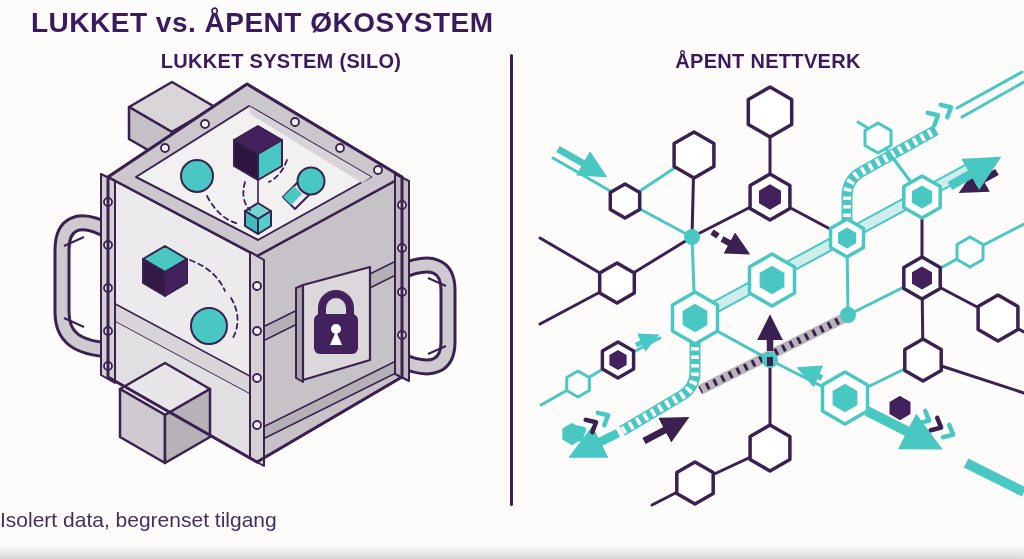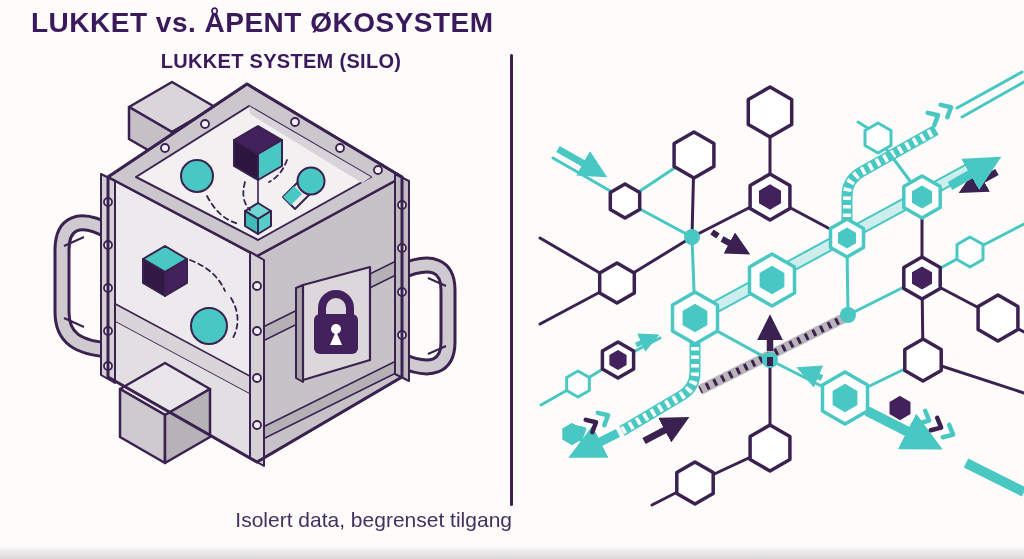--- a/index.html
+++ b/index.html
@@ -4,21 +4,21 @@
 <style>
   html,body{margin:0;padding:0;}
   body{font-family:"Liberation Sans",sans-serif;}
   .stage{position:relative;width:1024px;height:559px;background:var(--bg,#fdfcfb);overflow:hidden;}
   .title{position:absolute;left:0;top:7px;width:1024px;
          font-size:28px;font-weight:800;letter-spacing:.5px;color:var(--title,#3a1a5c);padding-left:31px;}
   .subtitle{position:absolute;top:50px;font-size:20px;font-weight:700;letter-spacing:.3px;
             text-align:center;color:var(--title,#3a1a5c);}
   .subtitle.left{left:0;width:500px;margin-left:31px;}
   .subtitle.right{left:524px;width:488px;}
-  .caption{position:absolute;top:508px;font-size:21px;font-weight:400;color:#43305e;text-align:right;}
+  .caption{position:absolute;top:508px;font-size:21px;font-weight:400;color:#43305e;text-align:left;}
   .caption.left{left:0;width:512px;}
   .caption.right{left:512px;width:482px;}
   .divider{position:absolute;left:510px;top:54px;width:3px;height:452px;border-radius:2px;
            background:var(--ink,#3a2150);}
   .bottom-fade{position:absolute;left:0;bottom:0;width:1024px;height:13px;
            background:linear-gradient(to bottom, rgba(216,214,216,0), #d8d6d8);}
   svg#scene{position:absolute;left:0;top:0;}
   
   .ln-t{stroke:var(--teal);stroke-width:3;fill:none;stroke-linecap:round;}
   .ln-k{stroke:var(--ink);stroke-width:3;fill:none;stroke-linecap:round;}
@@ -45,20 +45,21 @@
   .o{stroke:var(--ink);stroke-linejoin:round;}
   .dashed{stroke:var(--ink);stroke-width:1.8;fill:none;stroke-dasharray:5 4;stroke-linecap:round;}
 </style>
 </head>
 <body>
 
 <div class="stage">
 
   <div class="title">LUKKET vs. ÅPENT ØKOSYSTEM</div>
   <div class="subtitle left">LUKKET SYSTEM (SILO)</div>
+  <div class="subtitle right">ÅPENT NETTVERK</div>
   <div class="divider"></div>
 
   <svg id="scene" width="1024" height="559" viewBox="0 0 1024 559">
 
     <defs>
       <marker id="mt" viewBox="0 0 4 4" markerWidth="4" markerHeight="4" refX="2.8" refY="2" orient="auto" markerUnits="strokeWidth">
         <path d="M0,0 L4,2 L0,4 z" style="fill:var(--teal)"></path>
       </marker>
       <marker id="mk" viewBox="0 0 4 4" markerWidth="4" markerHeight="4" refX="2.8" refY="2" orient="auto" markerUnits="strokeWidth">
         <path d="M0,0 L4,2 L0,4 z" style="fill:var(--ink)"></path>

